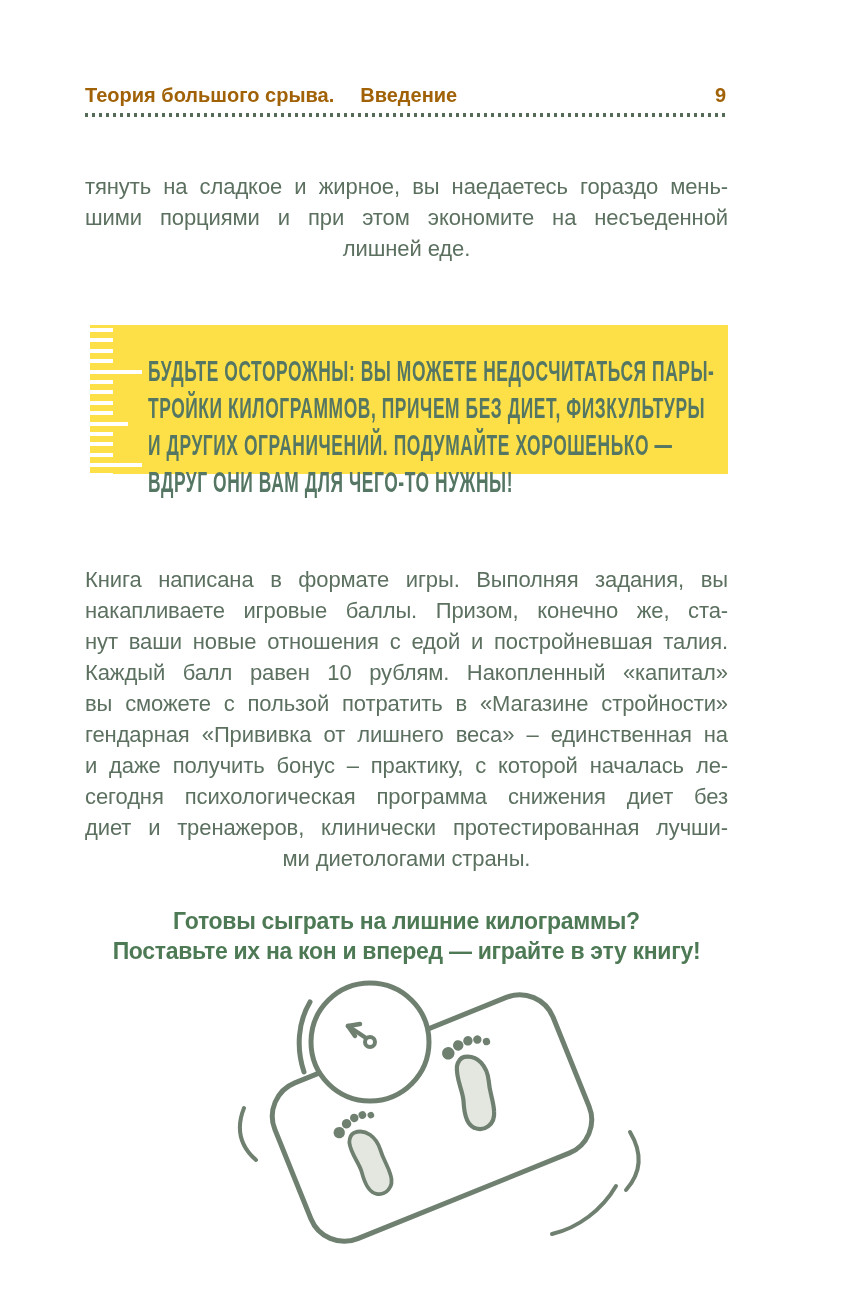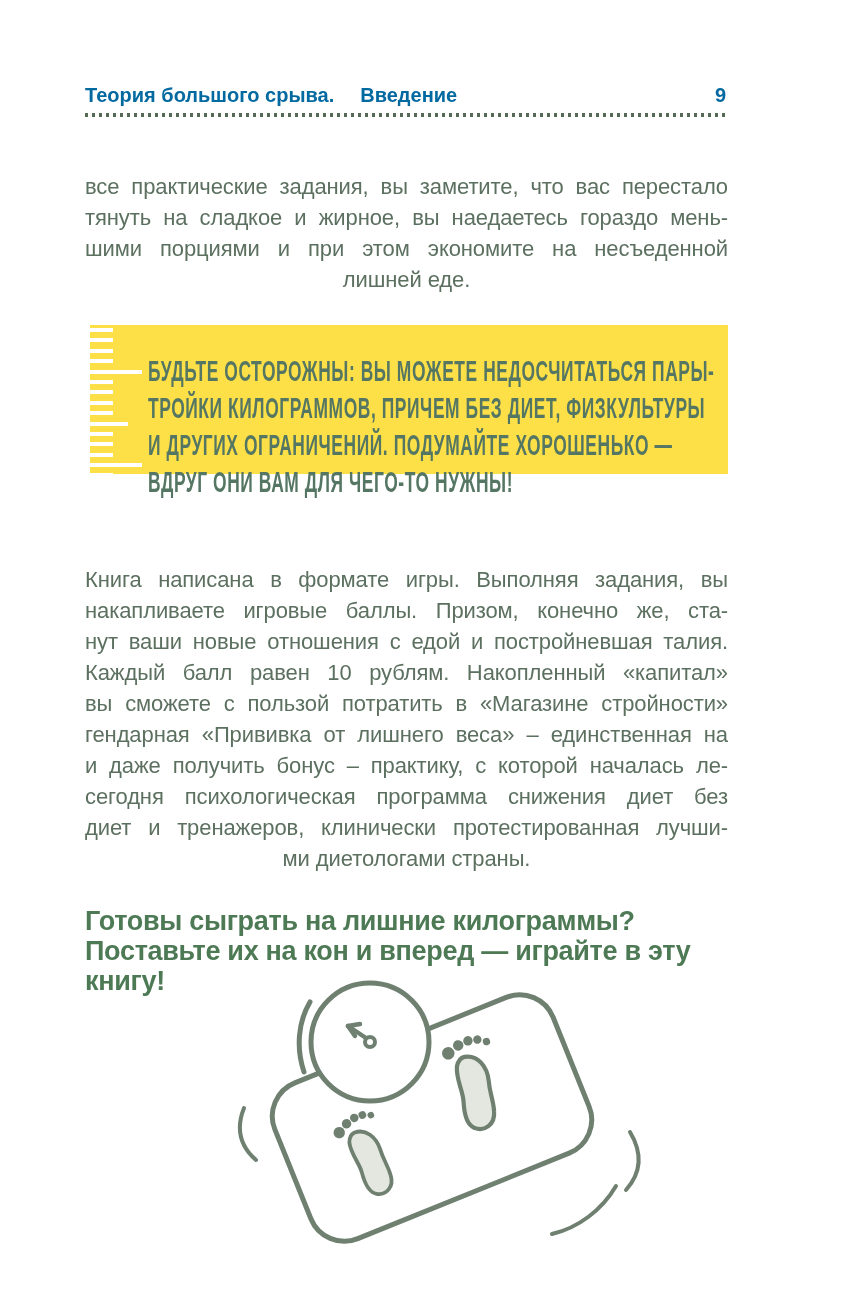--- a/index.html
+++ b/index.html
@@ -2,21 +2,21 @@
 <html><head>
 <meta charset="utf-8">
 <style>
   html,body { margin:0; padding:0; background:#fff; }
   .page {
     position:relative; width:844px; height:1311px; background:#ffffff;
     font-family:"Liberation Sans", sans-serif; overflow:hidden;
   }
   
   .header { position:absolute; left:85px; top:84px; width:643px; height:26px;
-            font-size:20px; font-weight:bold; color:#0369a1; }
+            font-size:20px; font-weight:bold; color:#a16207; }
   .chapter { margin-left:26px; }
   .pagenum { position:absolute; right:2px; top:0; }
   .rule { position:absolute; left:85px; top:113px; width:643px; height:4px;
           background:repeating-linear-gradient(to right,#566a58 0 3px,transparent 3px 7px); }
   
   .para { position:absolute; left:85px; width:643px; font-size:22px; line-height:31px;
           color:#5c7060; letter-spacing:-0.1px; }
   .p1 { top:171px; } .p2 { top:564px; }
   .jl { text-align:justify; text-align-last:justify; }
   .ll { text-align:center; }
@@ -24,39 +24,38 @@
   .callout { position:absolute; left:90px; top:325px; width:638px; height:149px;
              background:#fde047; }
   .ruler { position:absolute; left:0; top:3px; }
   .tick { height:4px; background:#ffffff; margin-bottom:6.4px; width:23px; }
   .tick.m { width:38px; } .tick.l { width:52px; }
   .callout-text { position:absolute; left:58px; top:27px; width:948px;
                   transform:scaleX(0.58); transform-origin:0 0;
                   font-size:30px; font-weight:bold; line-height:37px;
                   color:#547663; letter-spacing:1px; white-space:nowrap; }
   
-  .cta { position:absolute; left:85px; top:906px; width:643px; 
-         font-size:27px; font-weight:bold; line-height:30px; color:#4d7a55;
+  .cta { position:absolute; left:85px; top:906px; width:643px; text-align:center;
+         font-size:23px; font-weight:bold; line-height:30px; color:#4d7a55;
          letter-spacing:-0.3px; }
   
   .illus { position:absolute; left:222px; top:976px; width:440px; height:285px; }
 </style>
 </head>
 <body>
 
 <div class="page">
 
   <div class="header">
     <span>Теория большого срыва.</span><span class="chapter">Введение</span>
     <span class="pagenum">9</span>
   </div>
   <div class="rule"></div>
 
   <div class="para p1">
-    <div class="jl">все практические задания, вы заметите, что вас перестало</div>
     <div class="jl">тянуть на сладкое и жирное, вы наедаетесь гораздо мень-</div>
     <div class="jl">шими порциями и при этом экономите на несъеденной</div>
     <div class="ll">лишней еде.</div>
   </div>
 
   <div class="callout">
     <div class="ruler">
       <div class="tick"></div>
         <div class="tick"></div>
         <div class="tick"></div>

